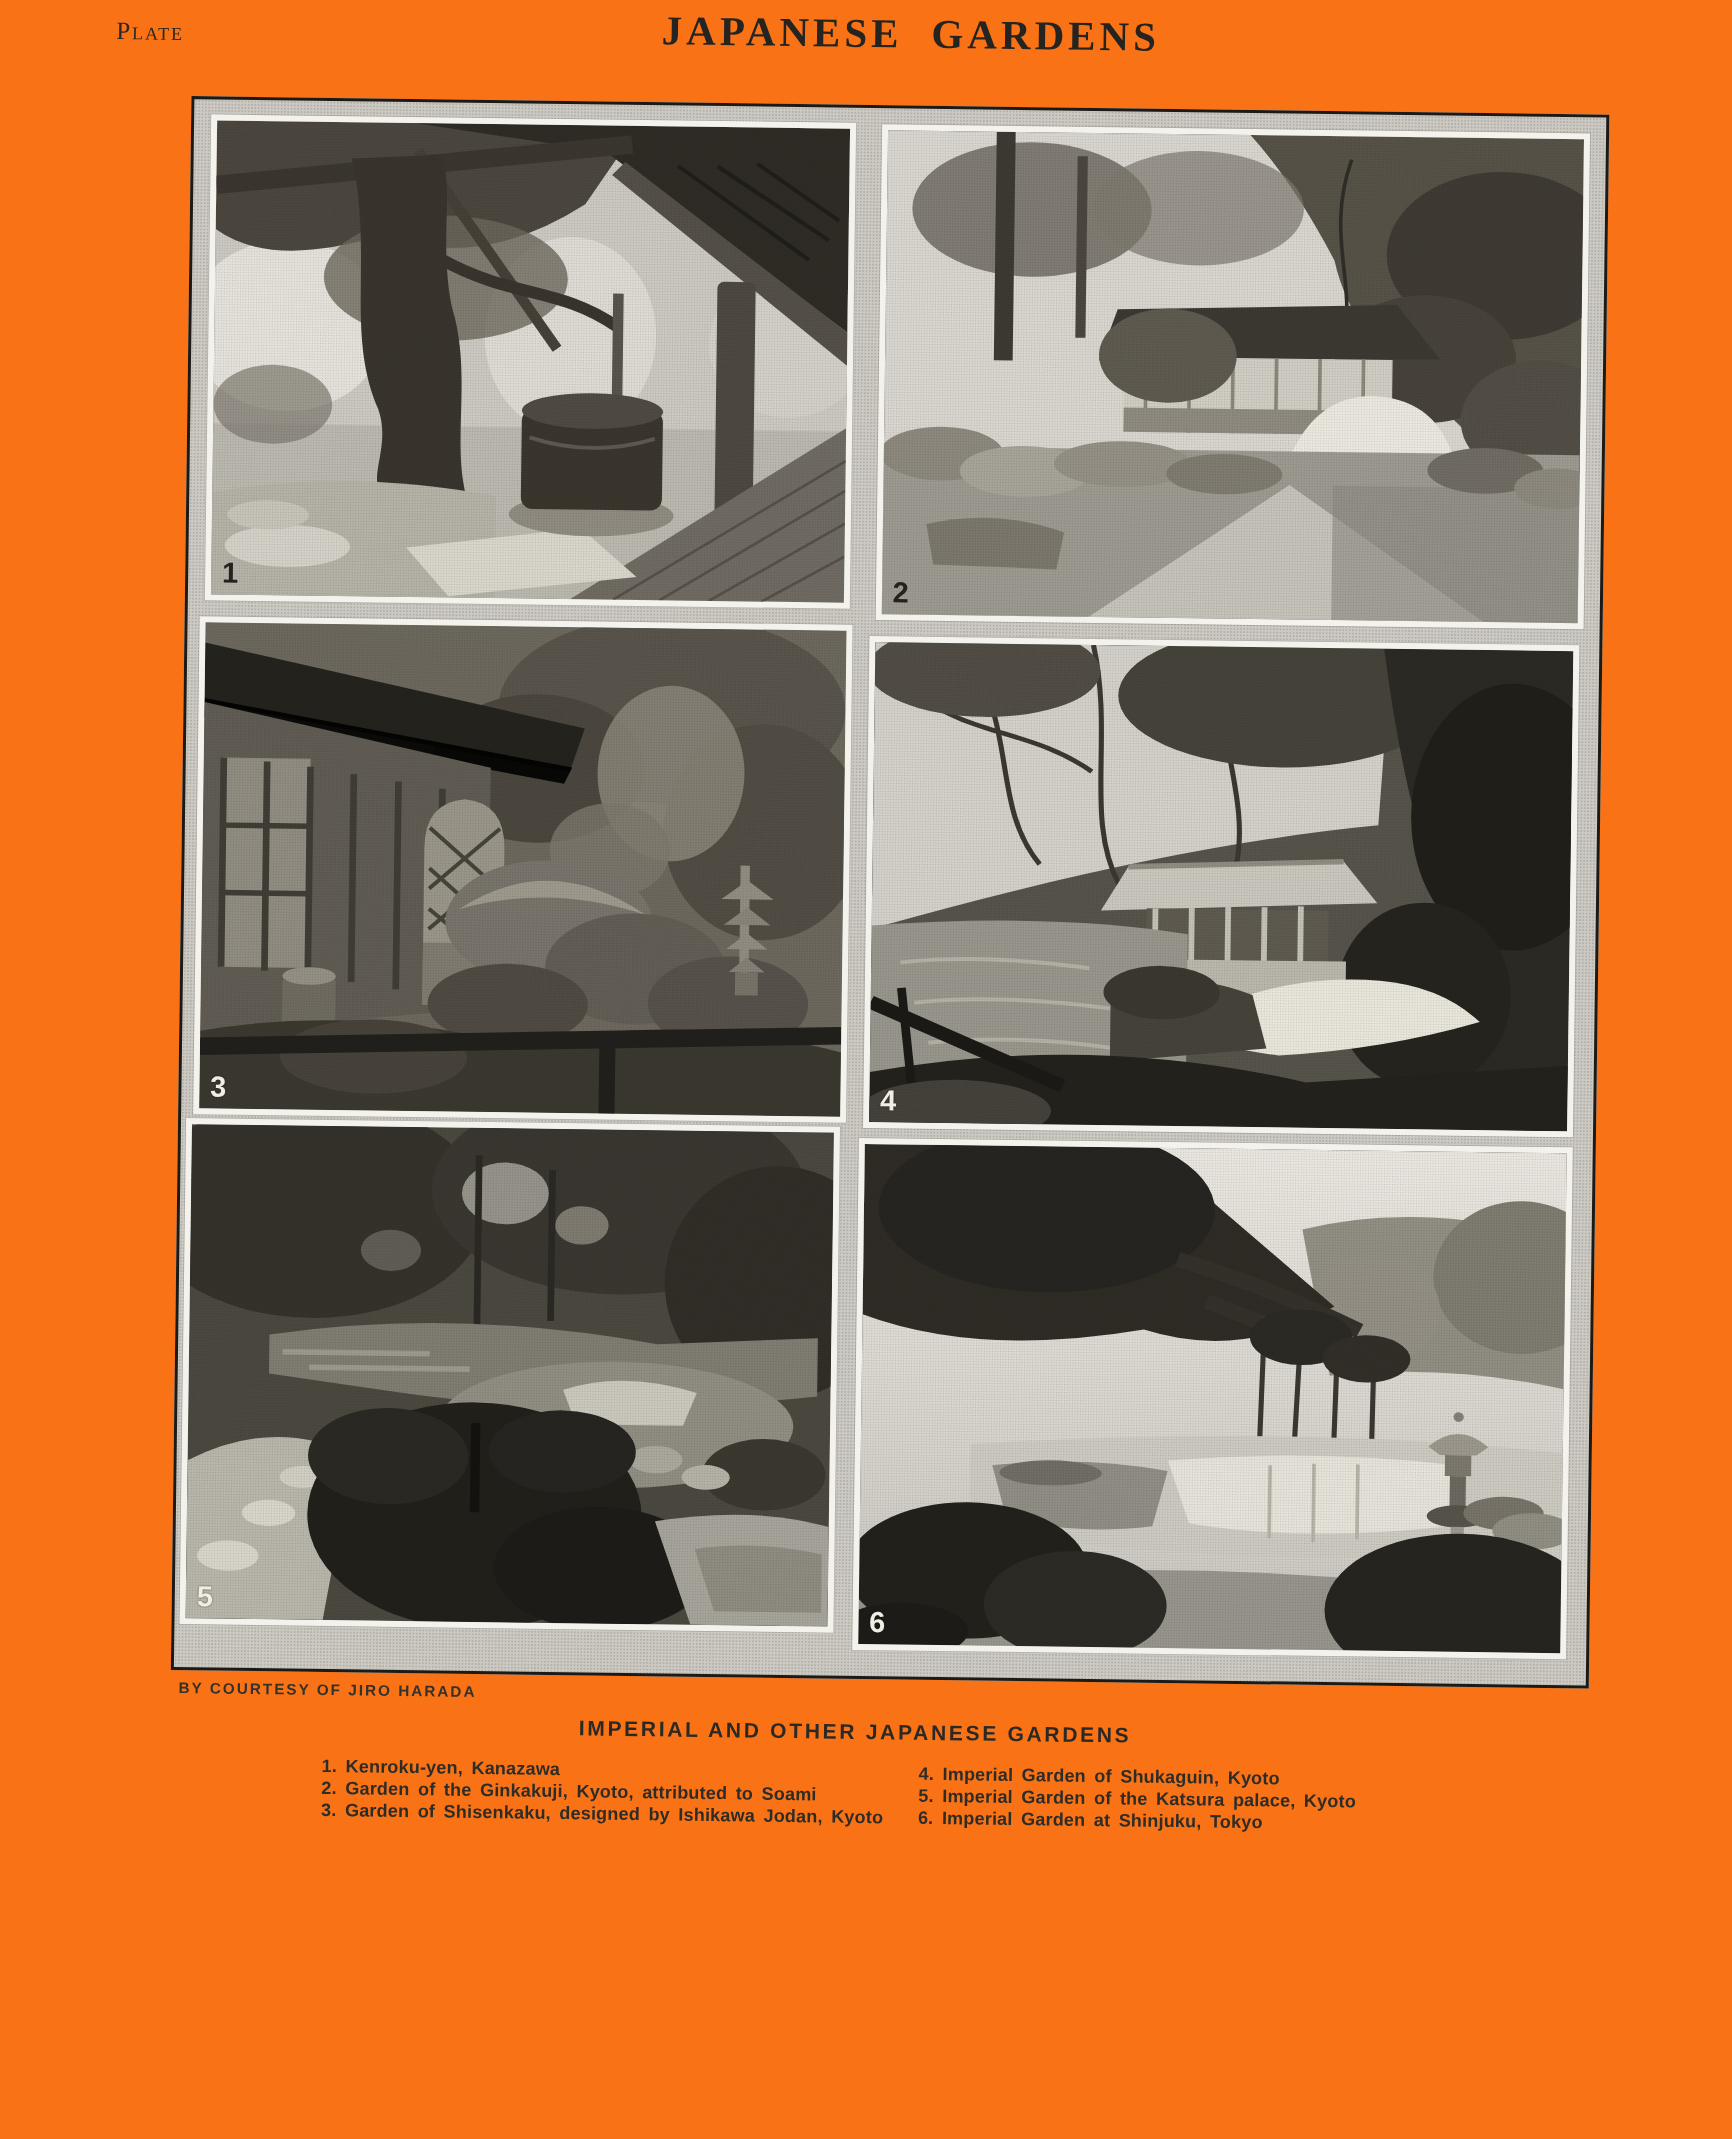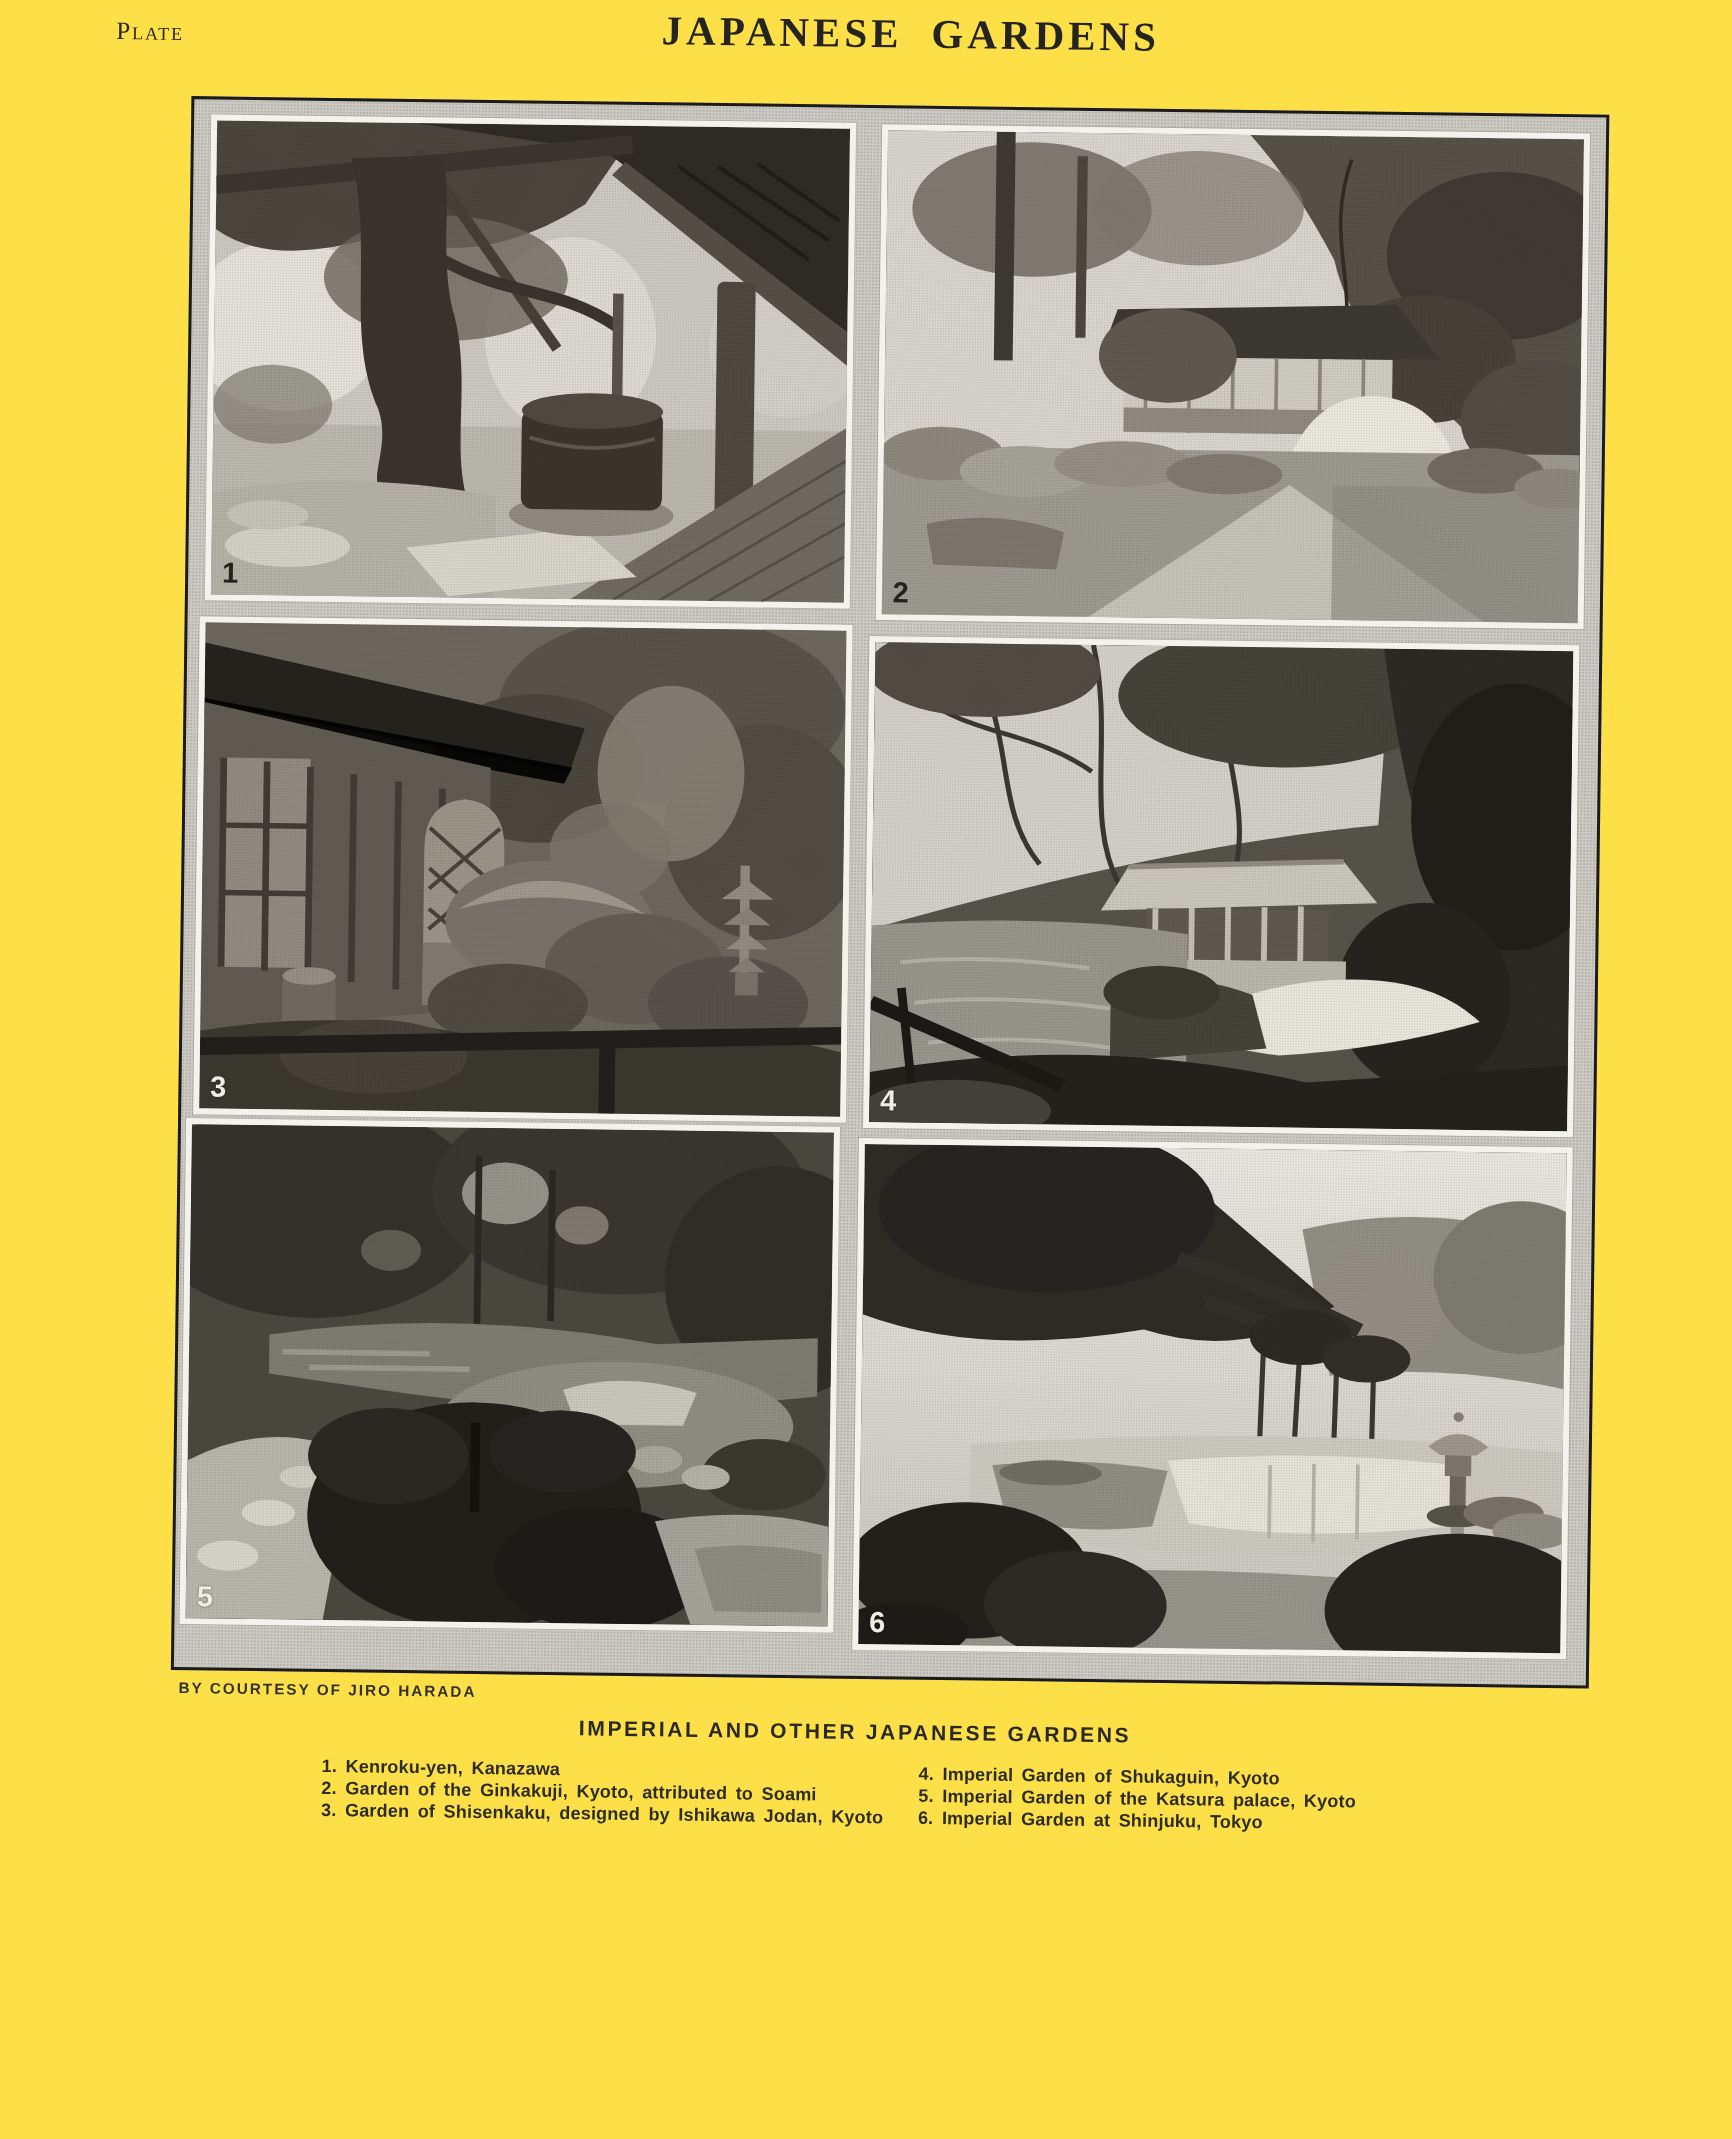--- a/index.html
+++ b/index.html
@@ -1,18 +1,18 @@
 <!DOCTYPE html>
 <html style="font-size:10.7px"><head>
 <meta charset="utf-8">
 <style>
   html,body{margin:0;padding:0;background:#e9e8e4;}
   .sheet{
     position:relative; width:1732px; height:2140px;
-    background:#fde047; overflow:hidden;
+    background:#f97316; overflow:hidden;
     font-family:"Liberation Sans", sans-serif; color:#22201c;
   }
   .scan{ position:absolute; inset:0; transform:rotate(0.75deg); transform-origin:866px 899px; }
 
   
   .plate-label{
     position:absolute; left:105px; top:27px;
     font-family:"Liberation Serif", serif; font-variant:small-caps;
     font-size:25px; letter-spacing:2px; color:#2a2824;
   }

